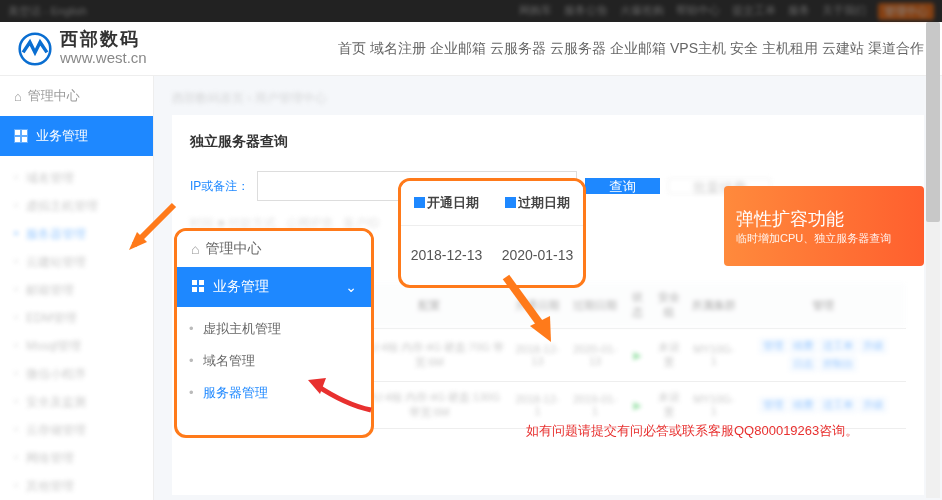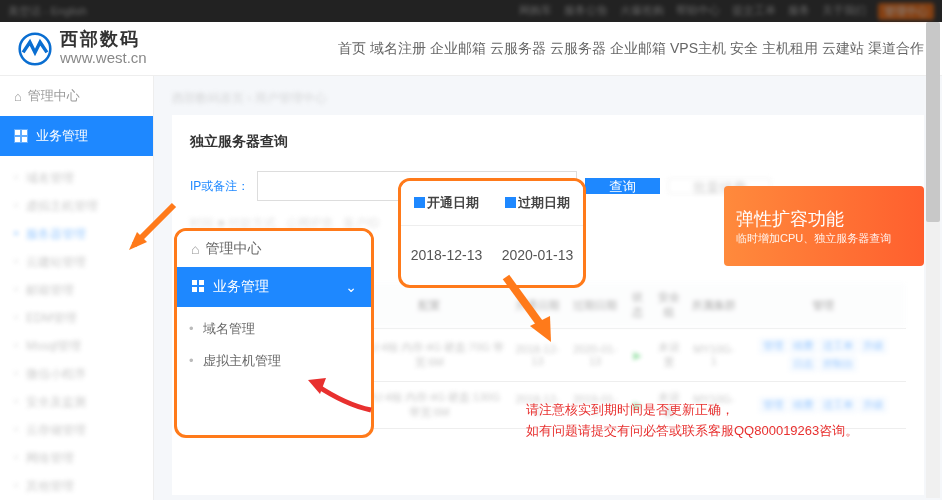--- a/index.html
+++ b/index.html
@@ -225,22 +225,23 @@
   <div class="act">
       <span><span class="menu-ico"><svg viewBox="0 0 14 14">
             <rect x="1" y="1" width="5" height="5" fill="#fff"></rect>
             <rect x="8" y="1" width="5" height="5" fill="#fff"></rect>
             <rect x="1" y="8" width="5" height="5" fill="#fff"></rect>
             <rect x="8" y="8" width="5" height="5" fill="#fff"></rect>
           </svg></span><span>业务管理</span></span>
       <span>⌄</span>
     </div>
   <ul>
+    <li>虚拟主机管理</li>
     <li>域名管理</li>
-    <li>虚拟主机管理</li>
+    <li class="hi">服务器管理</li>
   </ul>
 </div>
 
 <div class="callout c2">
   <table>
     <tbody>
         <tr>
       <th><span class="cal"></span><span>开通日期</span></th>
       <th><span class="cal"></span><span>过期日期</span></th>
     </tr>
@@ -259,18 +260,18 @@
 <svg class="arrow a2" width="80" height="50">
     <path d="M75 40 Q50 35 20 15" stroke="#e8302f" stroke-width="5" fill="none"></path>
     <path d="M12 10 L30 8 L24 24 Z" fill="#e8302f"></path>
   </svg>
 <svg class="arrow a3" width="70" height="80">
     <path d="M10 5 L50 60" stroke="#ff7a1a" stroke-width="8"></path>
     <path d="M55 70 L34 54 L54 44 Z" fill="#ff7a1a"></path>
   </svg>
 
 <div class="note">
-  <span>请注意核实到期时间是否更新正确，</span><br>
+  <br>
   <span>如有问题请提交有问必答或联系客服QQ800019263咨询。</span>
 </div>
 
 <div class="scrollbar"></div>
 <div class="thumb"></div>
 
 </body></html>

